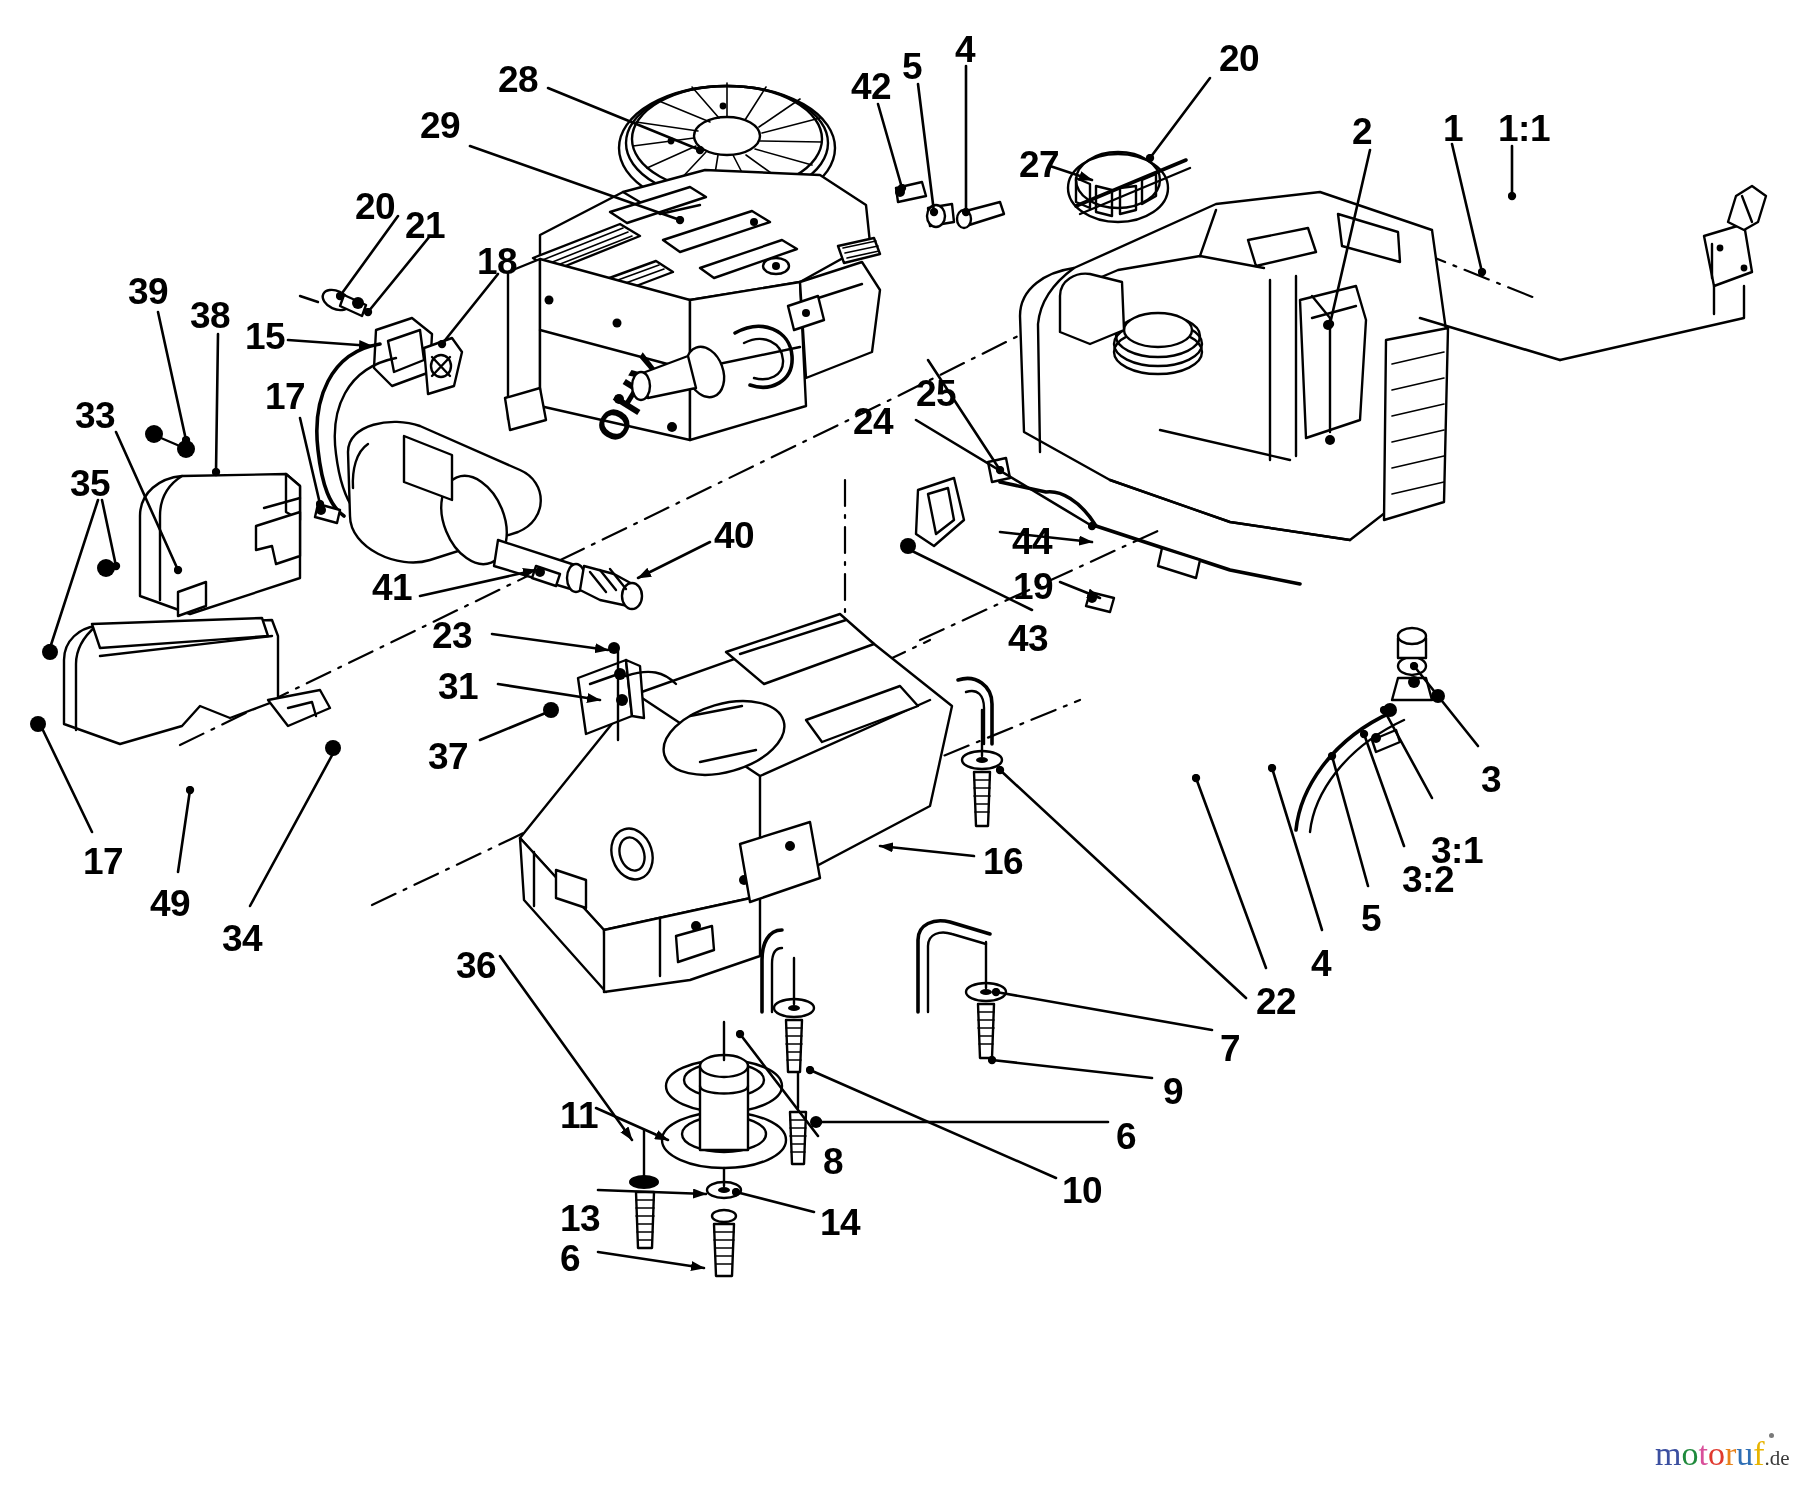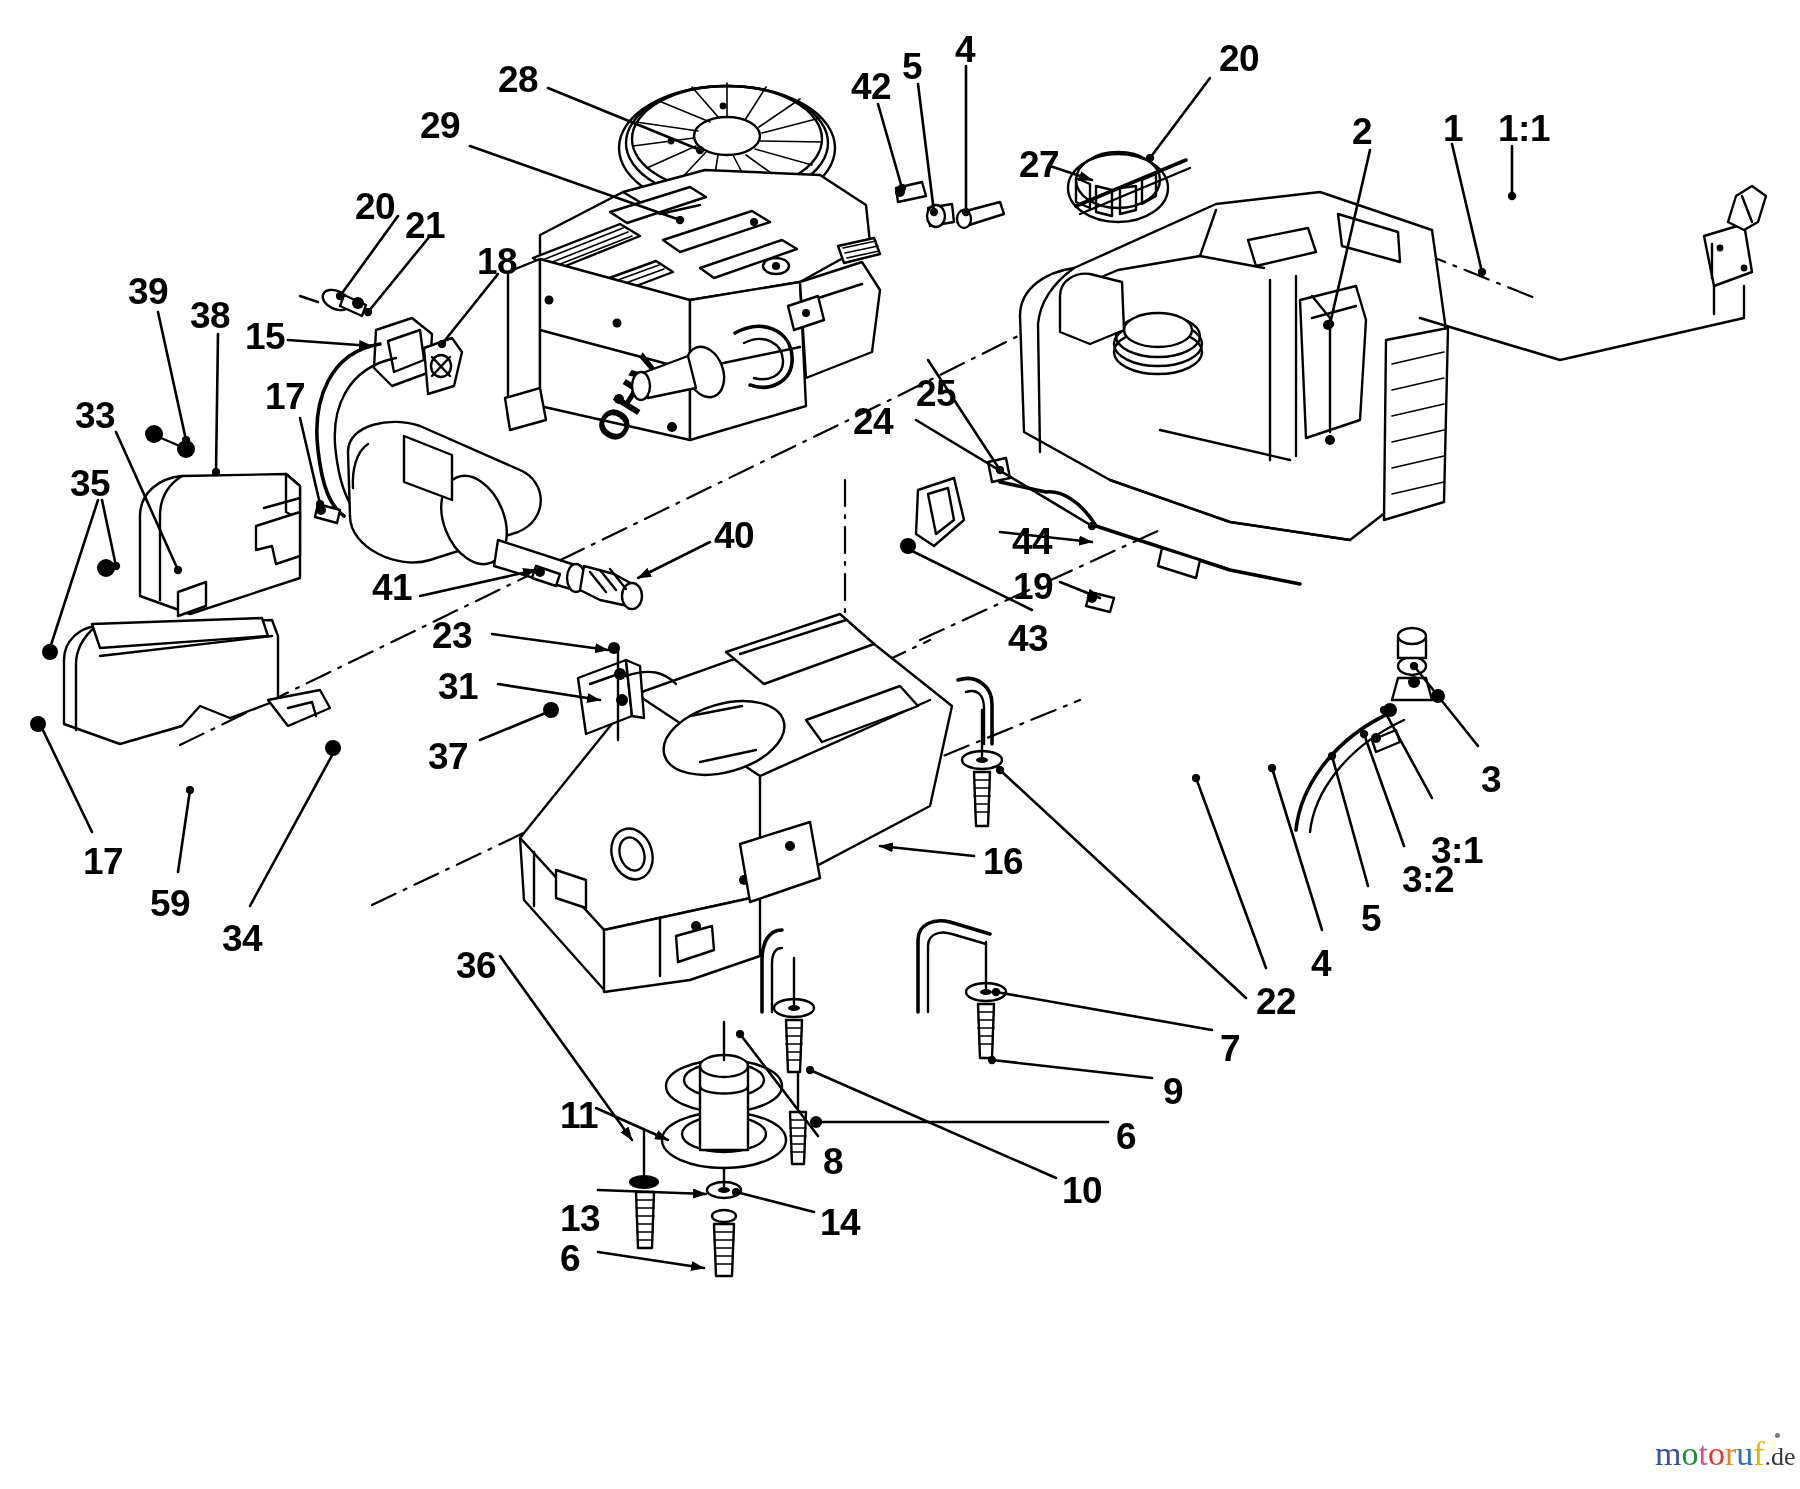--- a/index.html
+++ b/index.html
@@ -7,21 +7,21 @@
   body{width:1800px;height:1489px;overflow:hidden;position:relative;
        font-family:"Liberation Sans",sans-serif;color:#000;}
   #sheet{position:absolute;inset:0;width:1800px;height:1489px;background:#fff;}
   #art{position:absolute;left:0;top:0;width:1800px;height:1489px;}
   .callout{position:absolute;font-family:"Liberation Sans",sans-serif;
            font-weight:700;font-size:37px;line-height:1;color:#000;
            white-space:nowrap;letter-spacing:-0.5px;}
   .wm{position:absolute;left:1655px;top:1437px;font-family:"Liberation Serif",serif;
       font-size:34px;line-height:1;white-space:nowrap;}
   .wm .l{display:inline-block;}
-  .wm .sfx{font-size:26px;color:#3a3a3a;}
+  .wm .sfx{font-size:21px;color:#3a3a3a;}
   .wm .dot{position:absolute;top:-4px;right:16px;width:5px;height:5px;border-radius:50%;background:#7a7a7a;}
 </style>
 </head>
 <body>
 
 <div id="sheet">
 
   <svg id="art" viewBox="0 0 1800 1489" xmlns="http://www.w3.org/2000/svg">
     <defs>
       <style>
@@ -533,21 +533,21 @@
       <div class="callout" style="left: 438px; top: 668px;">31</div>
       <div class="callout" style="left: 428px; top: 738px;">37</div>
       <div class="callout" style="left: 1481px; top: 761px;">3</div>
       <div class="callout" style="left: 1431px; top: 812px; margin-top: 20px;">3:1</div>
       <div class="callout" style="left: 1402px; top: 861px;">3:2</div>
       <div class="callout" style="left: 1361px; top: 900px;">5</div>
       <div class="callout" style="left: 1311px; top: 945px;">4</div>
       <div class="callout" style="left: 1256px; top: 983px;">22</div>
       <div class="callout" style="left: 983px; top: 843px;">16</div>
       <div class="callout" style="left: 83px; top: 843px;">17</div>
-      <div class="callout" style="left: 150px; top: 885px;">59</div>
+      <div class="callout" style="left: 150px; top: 885px;">49</div>
       <div class="callout" style="left: 222px; top: 920px;">34</div>
       <div class="callout" style="left: 456px; top: 947px;">36</div>
       <div class="callout" style="left: 1220px; top: 1030px;">7</div>
       <div class="callout" style="left: 1163px; top: 1073px;">9</div>
       <div class="callout" style="left: 1116px; top: 1118px;">6</div>
       <div class="callout" style="left: 560px; top: 1097px;">11</div>
       <div class="callout" style="left: 823px; top: 1143px;">8</div>
       <div class="callout" style="left: 1062px; top: 1172px;">10</div>
       <div class="callout" style="left: 560px; top: 1180px; margin-top: 20px;">13</div>
       <div class="callout" style="left: 820px; top: 1204px;">14</div>

